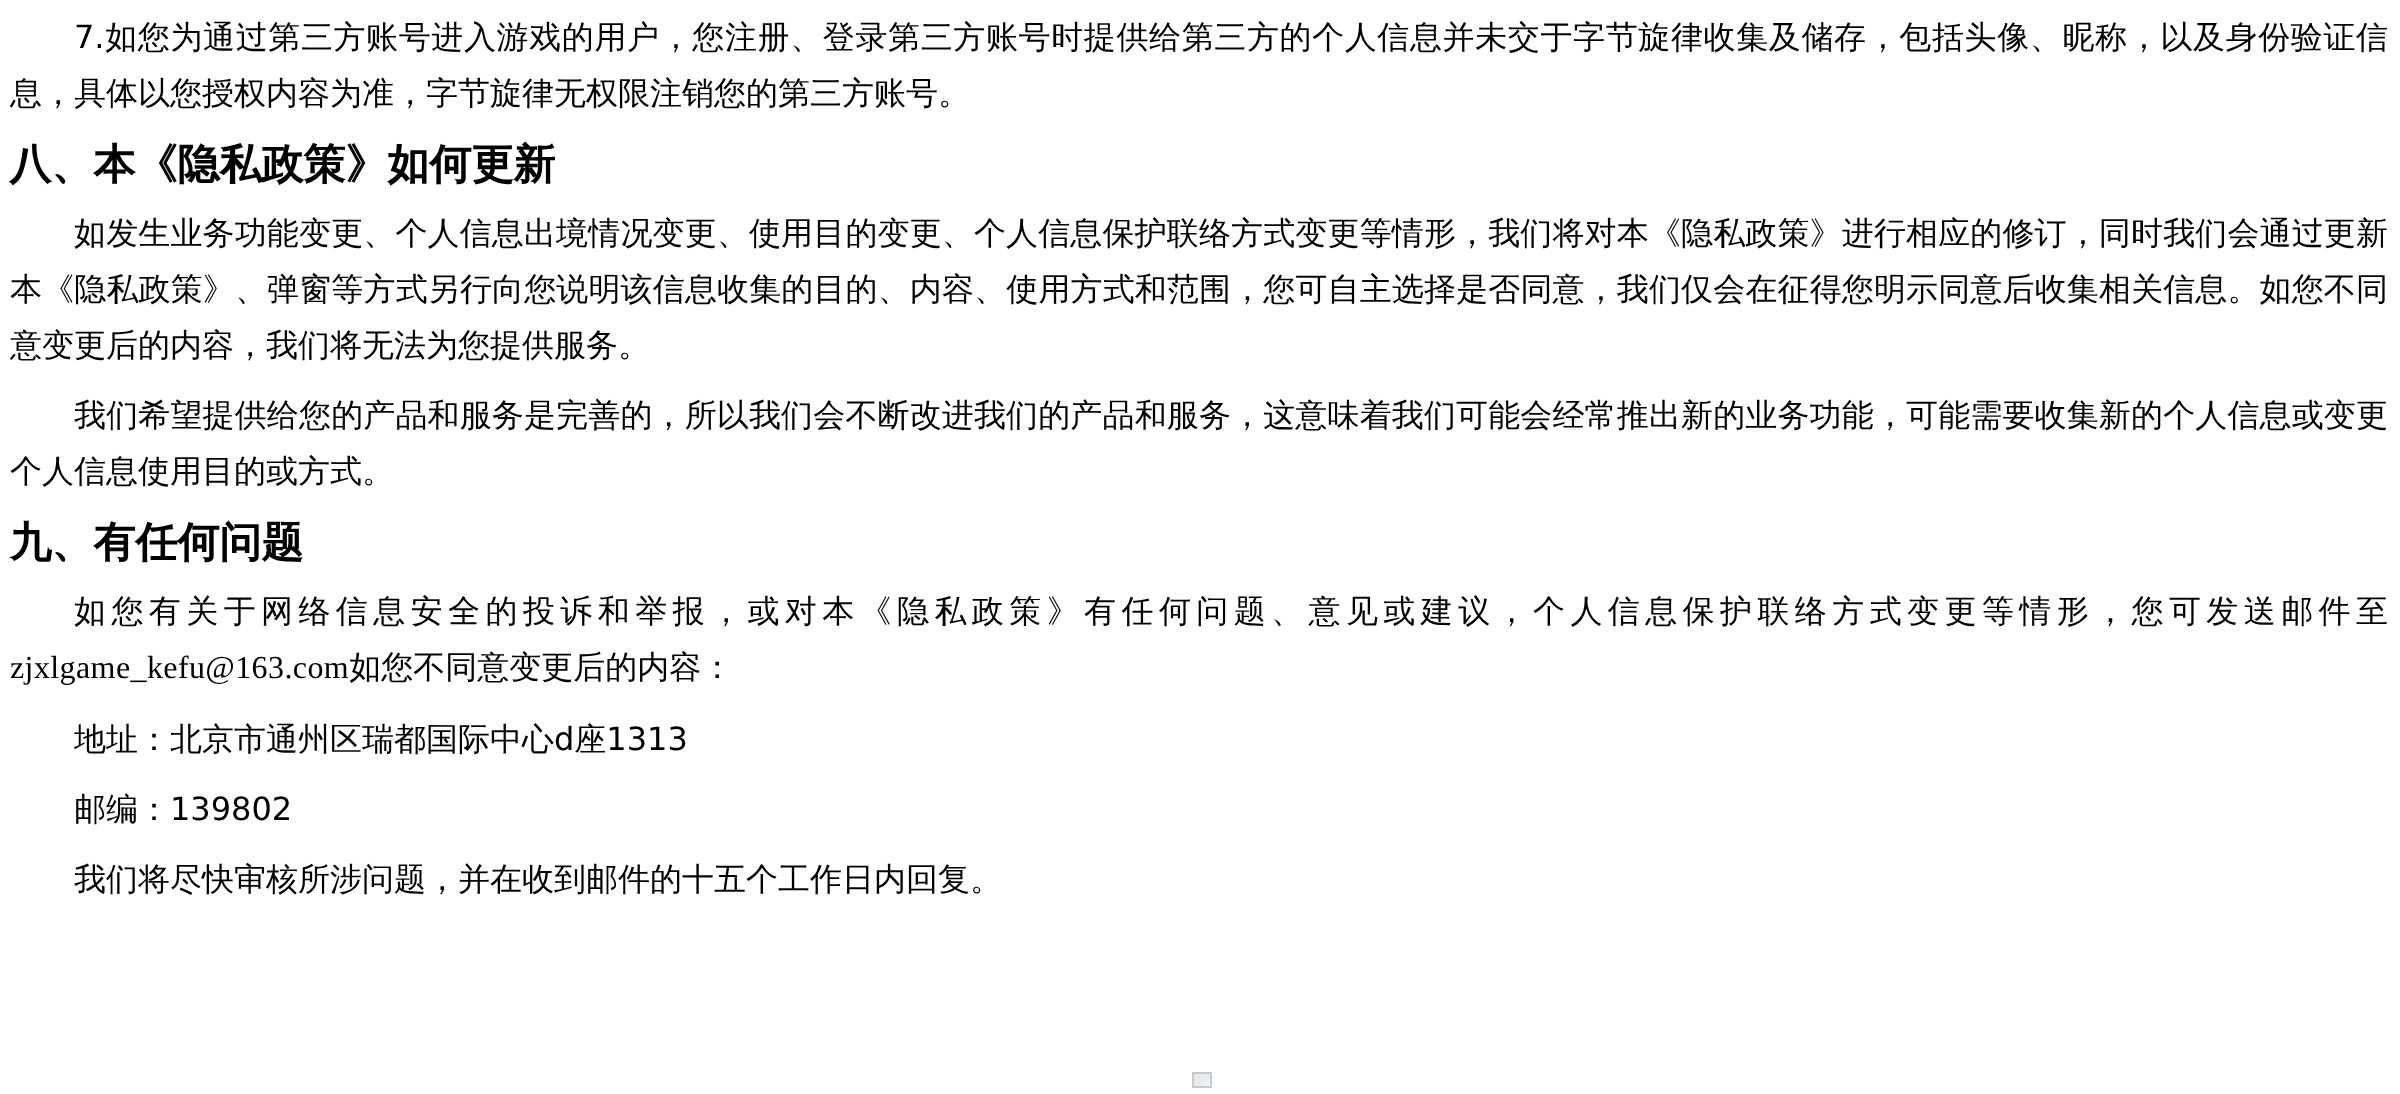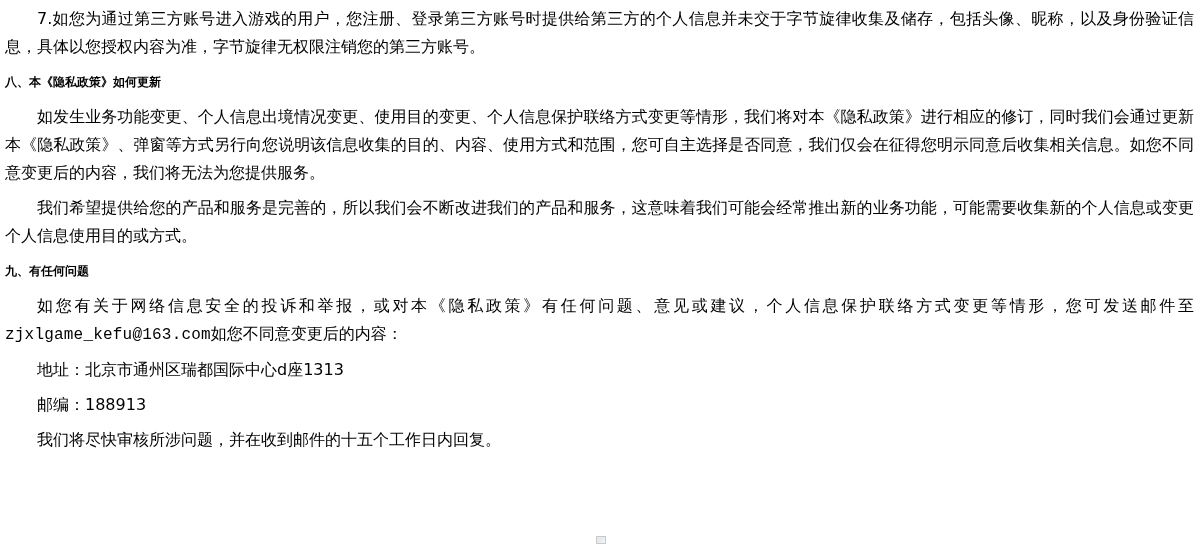--- a/index.html
+++ b/index.html
@@ -19,28 +19,28 @@
     padding: 5px 6px 0 5px;
     font-size: 16px;
     line-height: 28px;
     text-align: justify;
   }
   .doc p {
     margin: 0 0 7px 0;
     text-indent: 2em;
   }
   .doc h2 {
-    font-size: 12px;
+    font-size: 21px;
     line-height: 28px;
     font-weight: bold;
     margin: 0 0 7px 0;
     text-align: left;
   }
   .email {
-    font-family: Liberation Mono, monospace;
+    font-family: Liberation Serif, serif;
     letter-spacing: 0.2px;
   }
   .tiny-artifact {
     position: absolute;
     left: 596px;
     top: 536px;
     width: 10px;
     height: 8px;
     border: 1px solid #c9c9c9;
     background: linear-gradient(135deg, #f0e6dd 0%, #e4ecf3 55%, #f7f7f7 100%);
@@ -61,19 +61,19 @@
 
   <p>我们希望提供给您的产品和服务是完善的，所以我们会不断改进我们的产品和服务，这意味着我们可能会经常推出新的业务功能，可能需要收集新的个人信息或变更个人信息使用目的或方式。</p>
 
   <h2>九、有任何问题</h2>
 
   <p><span>如您有关于网络信息安全的投诉和举报，或对本《隐私政策》有任何问题、意见或建议，个人信息保护联络方式变更等情形，您可发送邮件至</span><span class="email">zjxlgame_kefu@163.com</span><span>如您不同意变更后的内容：</span></p>
 
 
   <p>地址：北京市通州区瑞都国际中心d座1313</p>
 
-  <p>邮编：188913</p>
+  <p>邮编：139802</p>
 
   <p>我们将尽快审核所涉问题，并在收到邮件的十五个工作日内回复。</p>
 
 </div>
 
 <span class="tiny-artifact"></span>
 
 </body></html>

